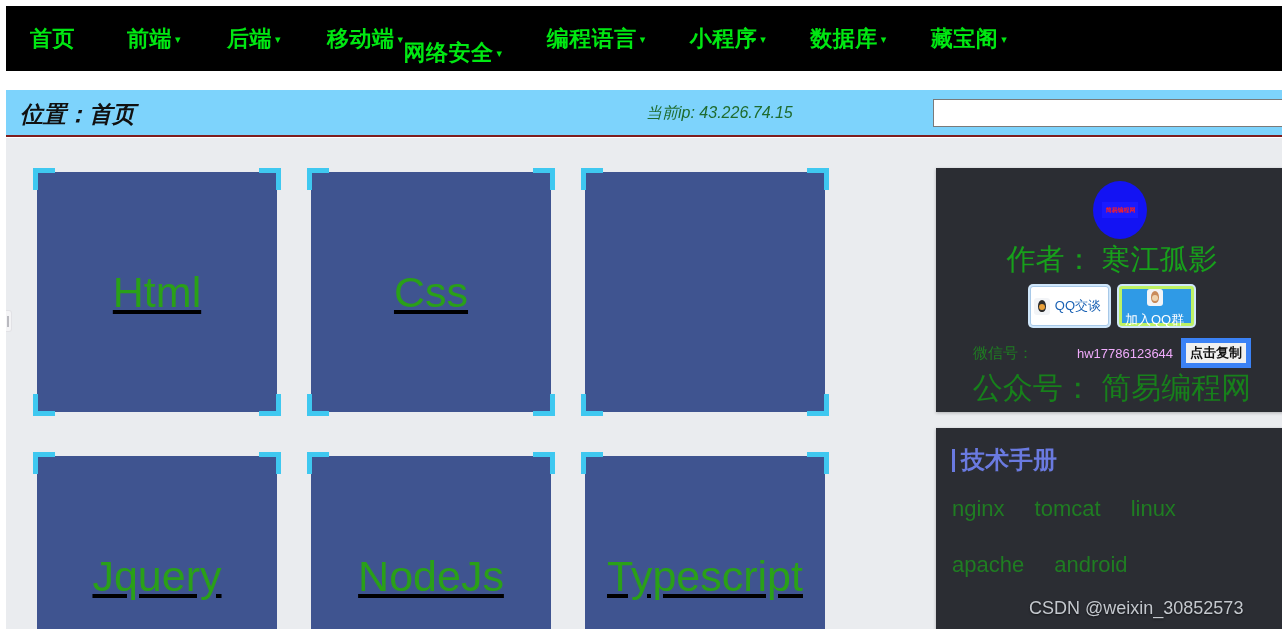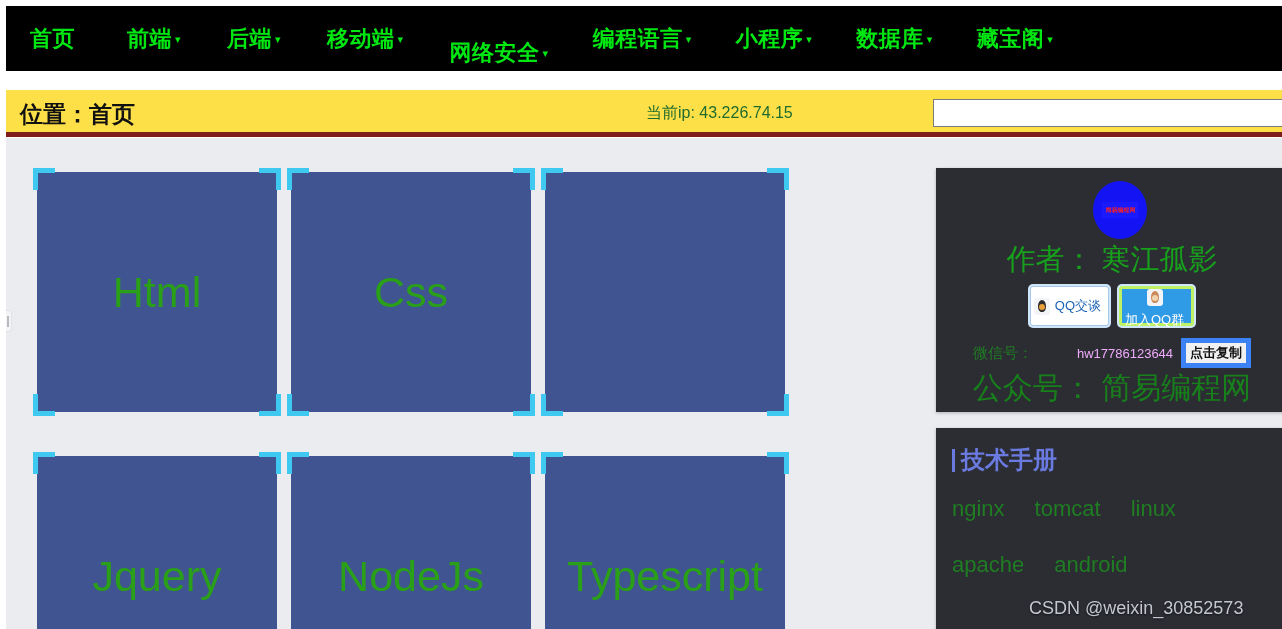--- a/index.html
+++ b/index.html
@@ -40,22 +40,23 @@
     font-size: 11px;
     margin-left: 3px;
     line-height: 1;
     transform: translateY(-3px);
   }
 
   
   .subbar {
     position: absolute; left: 6px; top: 90px;
     width: 1276px; height: 47px;
-    background: #fde047;
-    border-bottom: 5px solid #7f1d1d;
+    background: #7dd3fc;
+    border-bottom: 2px solid #7f1d1d;
+    font-style: italic;
   }
   .crumb {
     position: absolute; left: 14px; top: 9px;
     font-size: 23px; font-weight: bold; color: #111111;
     white-space: nowrap;
   }
   .ipline {
     position: absolute; left: 640px; top: 13px;
     font-size: 16px; color: #1f6b2e;
     white-space: nowrap;
@@ -91,21 +92,21 @@
     position: absolute; left: 1px; top: 5px;
     width: 2px; height: 11px;
     background: #b9b9bf;
   }
 
   
   .grid {
     position: absolute; left: 31px; top: 34px;
     width: 810px;
   }
-  .gridrow { display: flex; gap: 14px; margin-bottom: 44px; }
+  .gridrow { display: flex; gap: 34px; margin-bottom: 44px; text-decoration: underline; }
   .card {
     position: relative;
     width: 240px; height: 240px;
     background: #3f5490;
     display: flex;
     align-items: center;
     justify-content: center;
     cursor: pointer;
   }
   .card .cardlabel {
@@ -250,21 +251,21 @@
       <span>首页</span>
     </div>
     <div class="navitem" style="margin-right:46px;">
       <span>前端</span>
       <span class="caret">▾</span>
     </div>
     <div class="navitem" style="margin-right:46px;">
       <span>后端</span>
       <span class="caret">▾</span>
     </div>
-    <div class="navitem" style="margin-right:46px;">
+    <div class="navitem" style="">
       <span>移动端</span>
       <span class="caret">▾</span>
     </div>
     <div class="navitem" style="margin-right:44px;margin-top:28px;">
       <span>网络安全</span>
       <span class="caret">▾</span>
     </div>
     <div class="navitem" style="margin-right:44px;">
       <span>编程语言</span>
       <span class="caret">▾</span>

